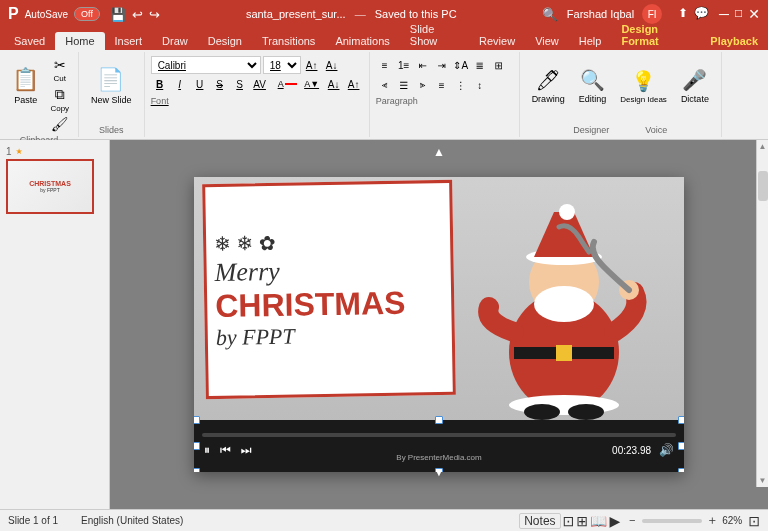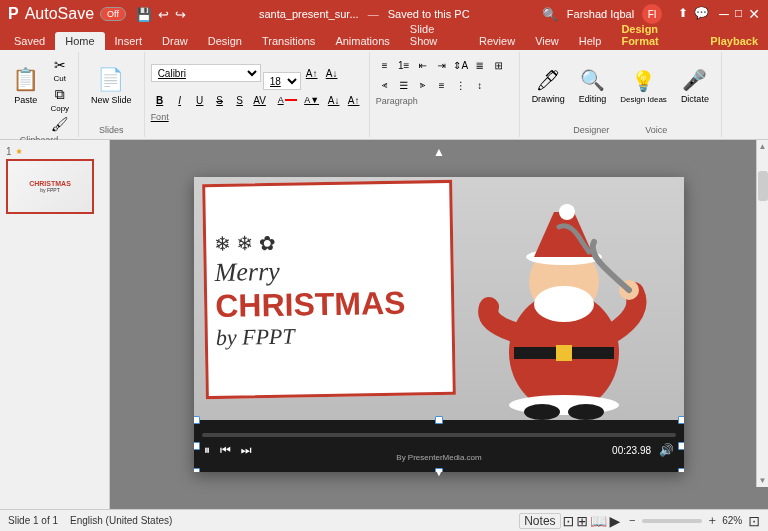--- a/index.html
+++ b/index.html
@@ -8,21 +8,21 @@
     
     .title-bar {
       background: #c0392b;
       height: 28px;
       display: flex;
       align-items: center;
       padding: 0 8px;
       color: white;
     }
     .title-bar-left { display: flex; align-items: center; gap: 6px; font-size: 11px; }
-    .autosave-label { font-size: 16px; }
+    .autosave-label { font-size: 10px; }
     .autosave-toggle {
       background: #e74c3c;
       border: 1px solid #999;
       border-radius: 10px;
       padding: 1px 6px;
       font-size: 9px;
       color: white;
     }
     .title-center { flex: 1; text-align: center; font-size: 11px; }
     .title-right { display: flex; align-items: center; gap: 8px; }
@@ -94,21 +94,21 @@
       gap: 1px;
     }
     .ribbon-btn-small .icon { font-size: 14px; }
     .ribbon-col { display: flex; flex-direction: column; gap: 1px; }
 
     
     .font-row { display: flex; align-items: center; gap: 2px; margin-bottom: 1px; }
     .font-select {
       width: 110px; height: 18px; font-size: 10px; border: 1px solid #ccc; padding: 0 2px; background: white;
     }
-    .size-select { width: 38px; height: 18px; font-size: 10px; border: 1px solid #ccc; padding: 0 2px; background: white; margin-top: 16px; }
+    .size-select { width: 38px; height: 18px; font-size: 10px; border: 1px solid #ccc; padding: 0 2px; background: white; }
     .fmt-btn { width: 18px; height: 18px; border: 1px solid transparent; cursor: pointer; font-size: 10px; display: flex; align-items: center; justify-content: center; background: #f0f0f0; }
 
     
     .para-row { display: flex; align-items: center; gap: 1px; }
 
     
     .main-area {
       display: flex;
       height: calc(531px - 28px - 22px - 90px - 22px);
       background: #b8b8b8;
@@ -270,21 +270,21 @@
     .status-bar {
       height: 22px;
       background: #f0f0f0;
       border-top: 1px solid #ccc;
       display: flex;
       align-items: center;
       padding: 0 8px;
       font-size: 10px;
       color: #333;
     }
-    .status-left { flex: 1; display: flex; gap: 12px; }
+    .status-left { flex: 1; display: flex; gap: 23px; }
     .status-right { display: flex; align-items: center; gap: 6px; }
     .zoom-control { display: flex; align-items: center; gap: 4px; }
     .zoom-slider { width: 60px; height: 4px; background: #ccc; border-radius: 2px; }
     .view-btns { display: flex; gap: 2px; }
 
     
     .tab-video-format { color: #ffdd57 !important; }
   </style>
 </head>
 <body>

